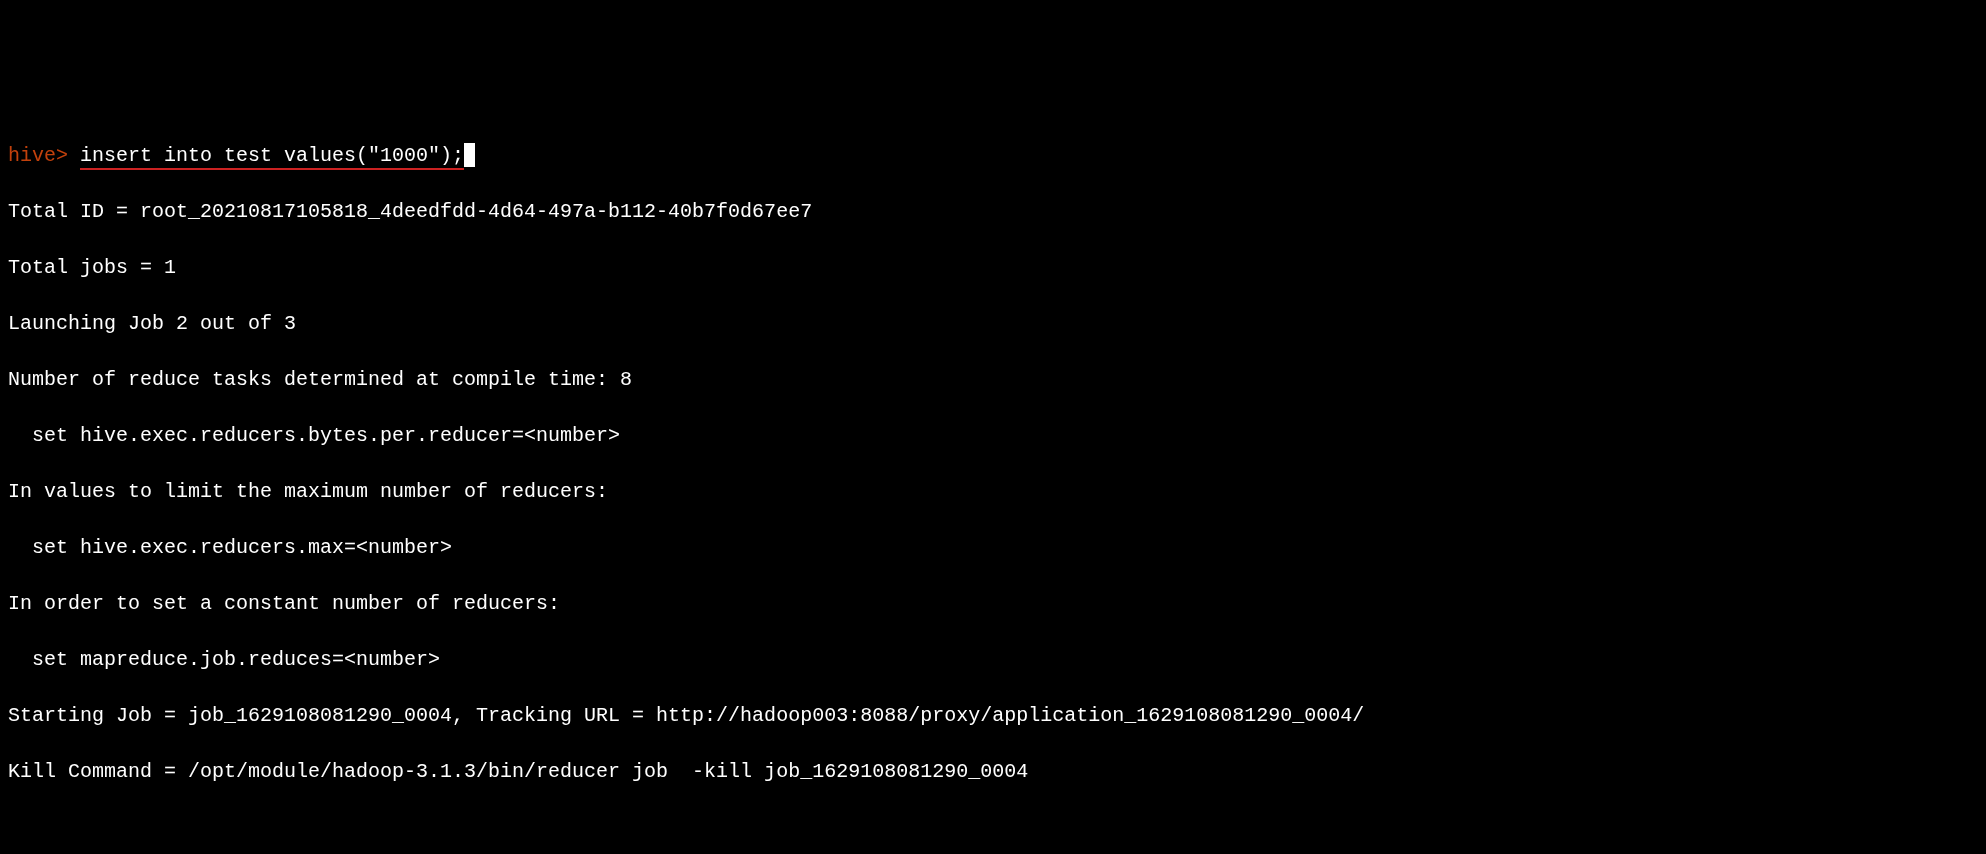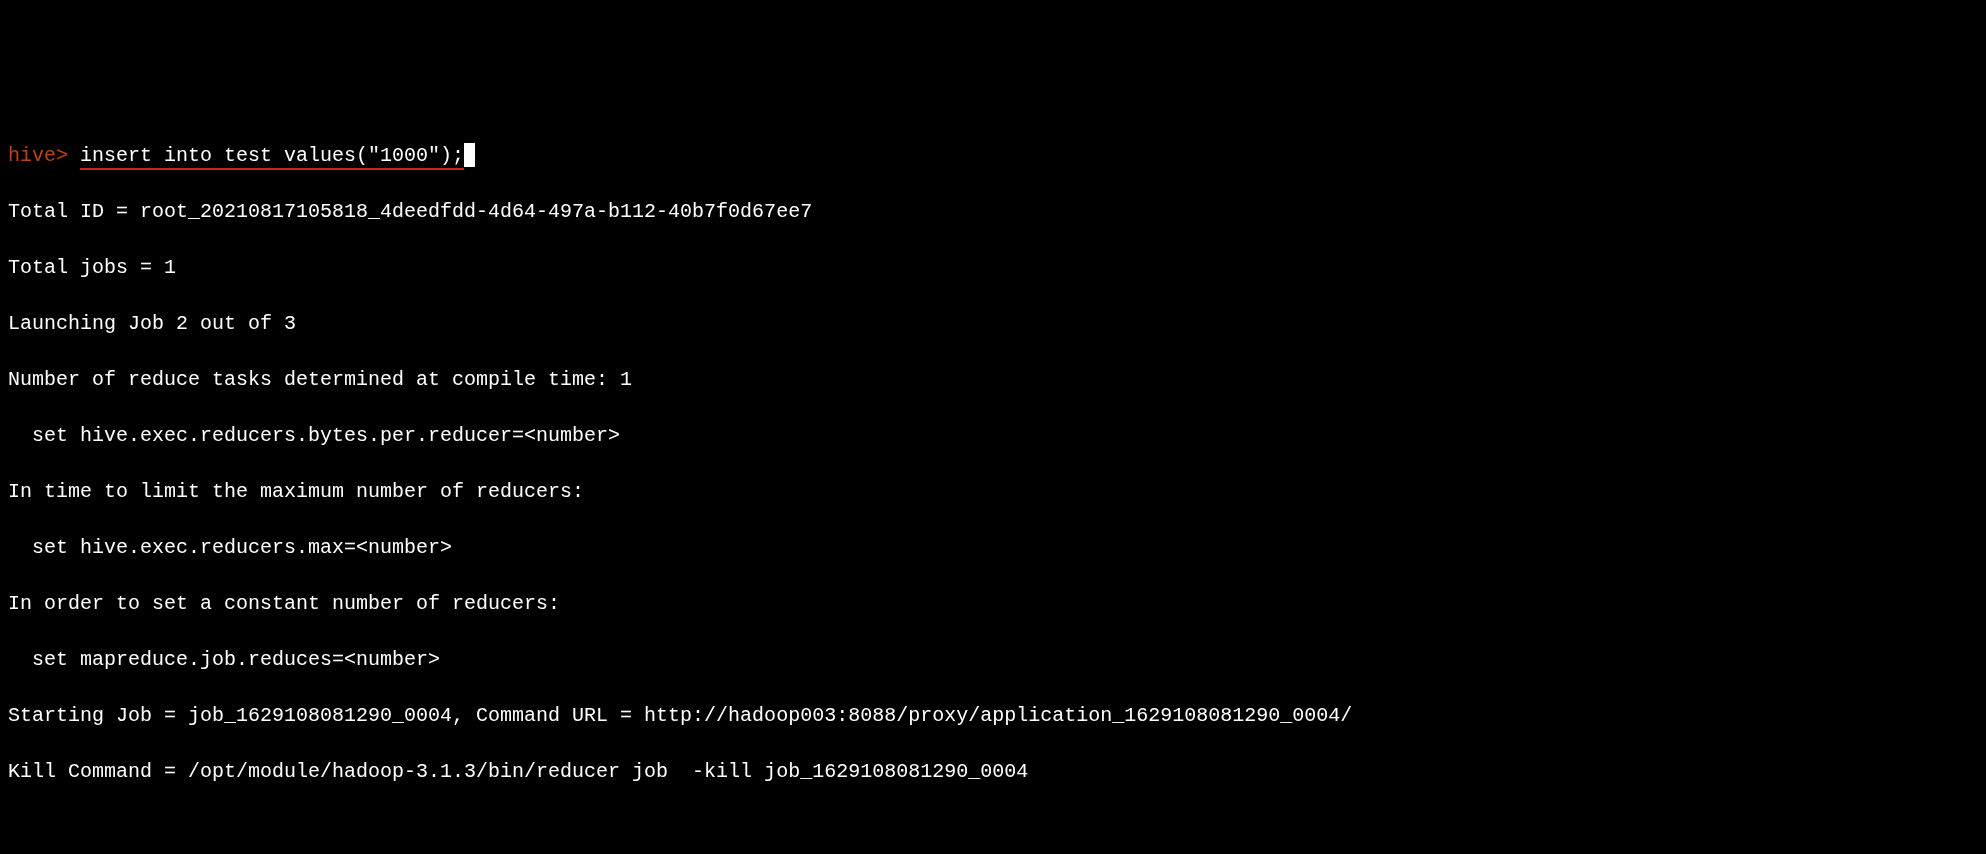--- a/index.html
+++ b/index.html
@@ -43,27 +43,27 @@
 </head>
 <body>
 
 
 
 <div class="terminal">
 <span class="line"><span class="prompt">hive&gt; </span><span class="underline-red">insert into test values("1000");</span><span class="cursor"></span></span>
 <span class="line">Total ID = root_20210817105818_4deedfdd-4d64-497a-b112-40b7f0d67ee7</span>
 <span class="line">Total jobs = 1</span>
 <span class="line">Launching Job 2 out of 3</span>
-<span class="line">Number of reduce tasks determined at compile time: 1</span>
+<span class="line">Number of reduce tasks determined at compile time: 8</span>
 <span class="line">  set hive.exec.reducers.bytes.per.reducer=&lt;number&gt;</span>
-<span class="line">In time to limit the maximum number of reducers:</span>
+<span class="line">In values to limit the maximum number of reducers:</span>
 <span class="line">  set hive.exec.reducers.max=&lt;number&gt;</span>
 <span class="line">In order to set a constant number of reducers:</span>
 <span class="line">  set mapreduce.job.reduces=&lt;number&gt;</span>
-<span class="line">Starting Job = job_1629108081290_0004, Command URL = http://hadoop003:8088/proxy/application_1629108081290_0004/</span>
+<span class="line">Starting Job = job_1629108081290_0004, Tracking URL = http://hadoop003:8088/proxy/application_1629108081290_0004/</span>
 <span class="line">Kill Command = /opt/module/hadoop-3.1.3/bin/reducer job  -kill job_1629108081290_0004</span>
 
 
 
 
 
 
 <span class="line"></span>
 
 

